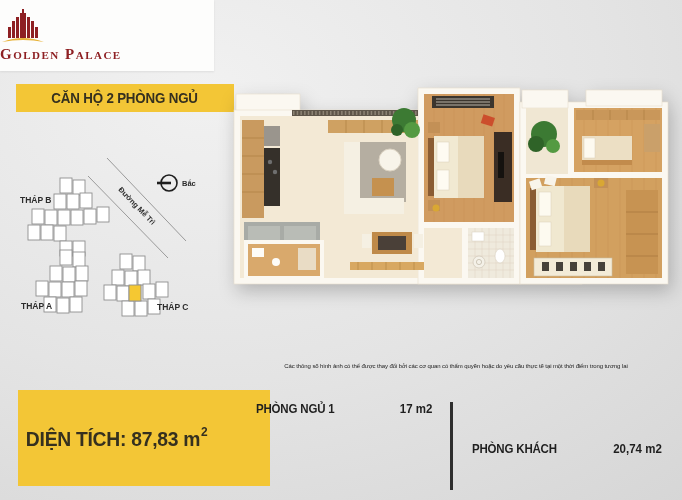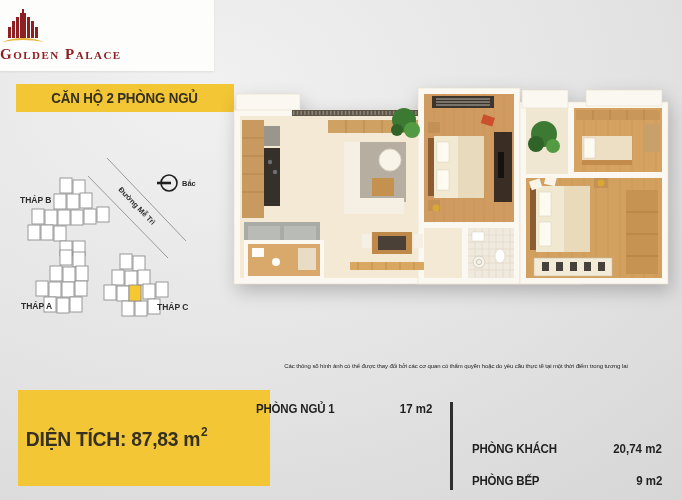--- a/index.html
+++ b/index.html
@@ -287,19 +287,15 @@
       <span class="room-label">PHÒNG NGỦ 1</span>
       <span class="room-value">17 m2</span>
     </div>
   </div>
   <div class="table-divider"></div>
   <div class="room-col right">
     <div class="room-row">
       <span class="room-label">PHÒNG KHÁCH</span>
       <span class="room-value">20,74 m2</span>
     </div>
-    <div class="room-row">
-      <span class="room-label">PHÒNG BẾP</span>
-      <span class="room-value">9 m2</span>
-    </div>
   </div>
 
 </div>
 
 </body></html>

